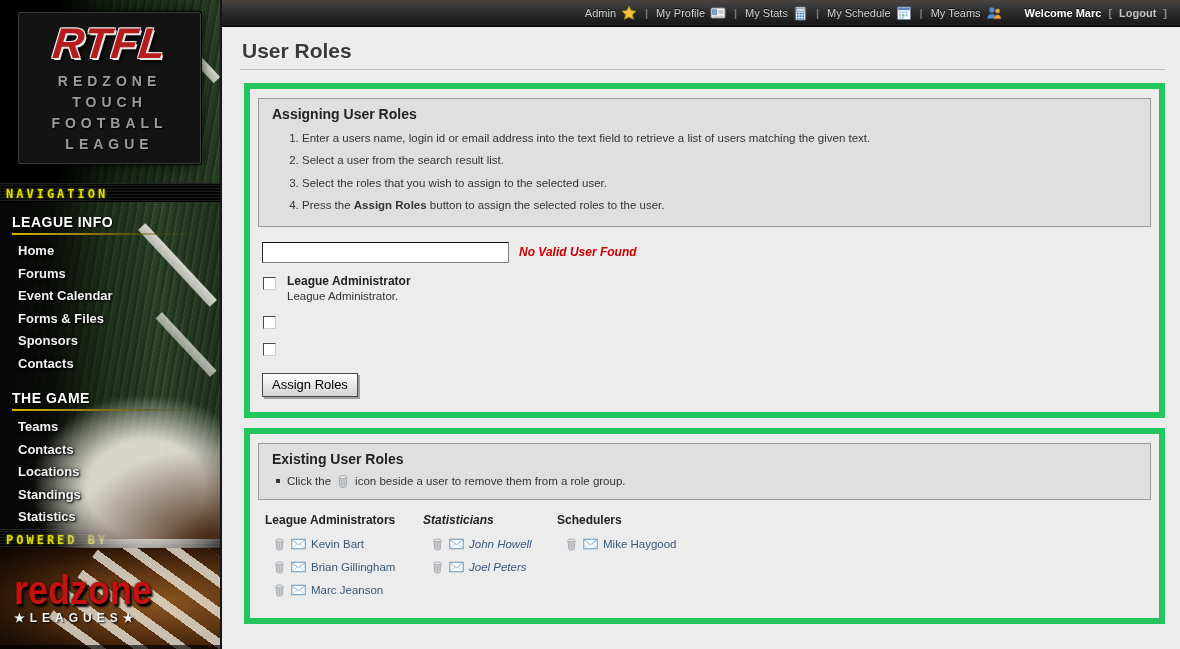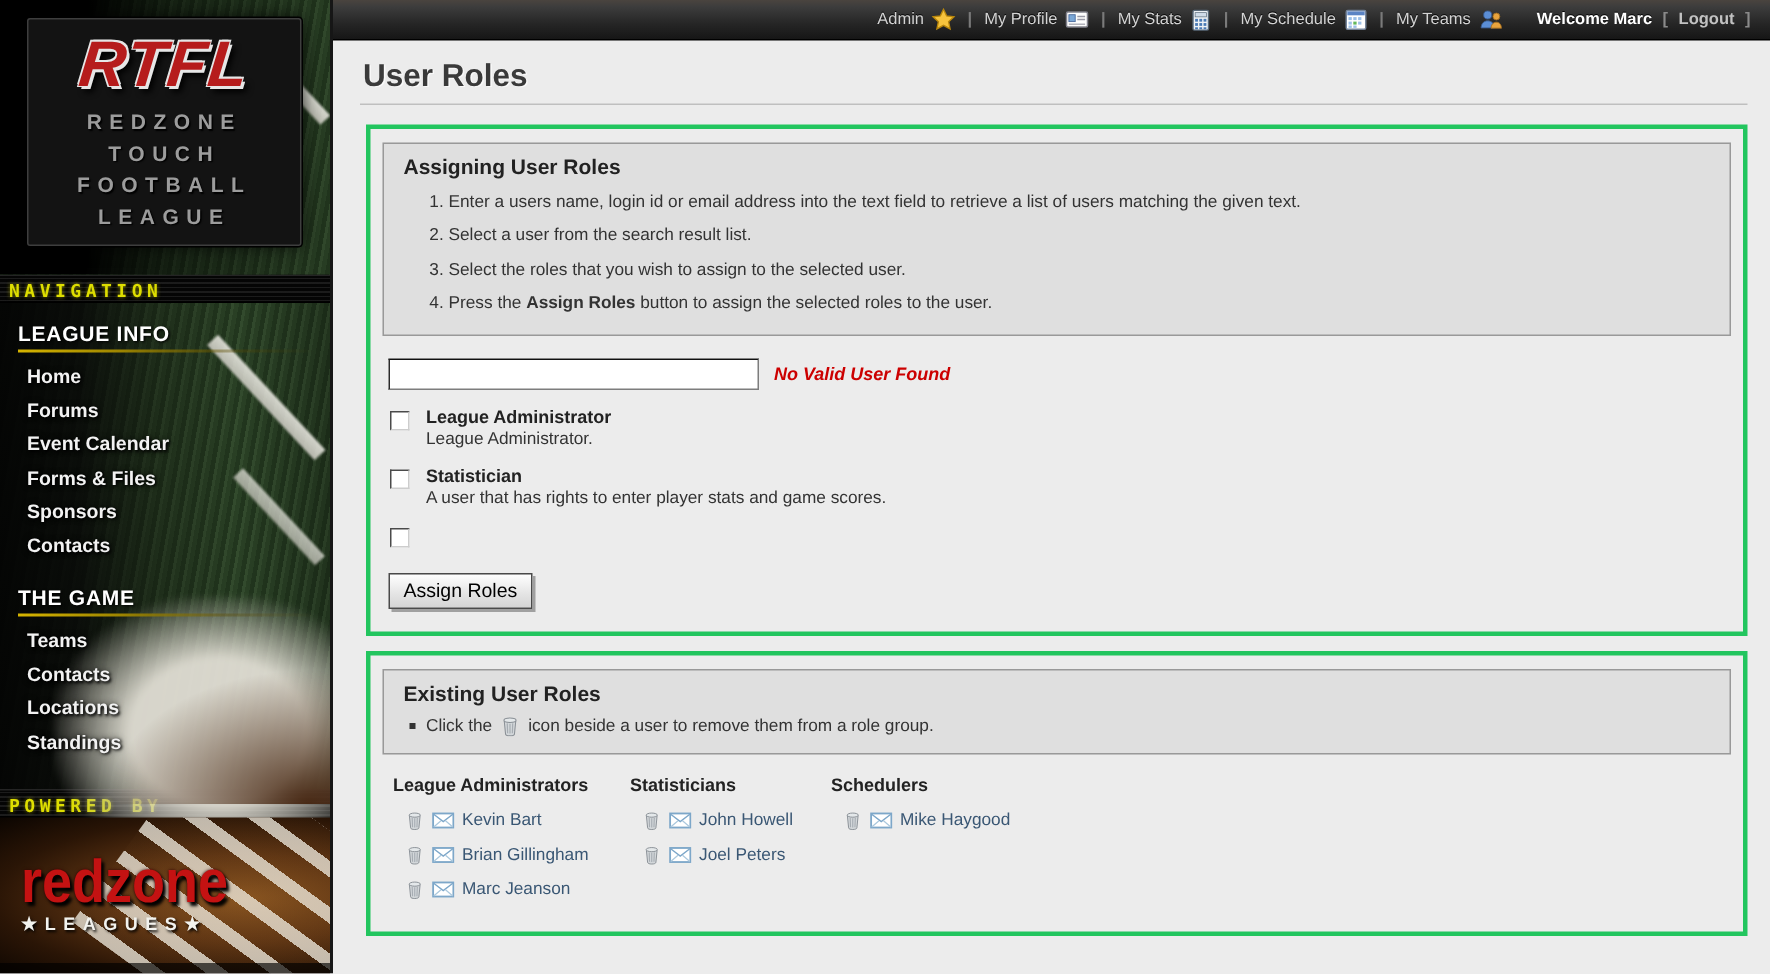--- a/index.html
+++ b/index.html
@@ -96,21 +96,21 @@
   .nav-label{color:#d4d4d4;font-size:11px;font-weight:normal;text-shadow:0 -1px 0 #000;}
   .nav-sep{color:#7a7a7a;font-size:11px;font-weight:bold;margin:0 1px;}
   .nav-welcome{color:#fff;font-size:11px;font-weight:bold;margin-left:16px;text-shadow:0 -1px 0 #000;}
   .nav-bracket{color:#8a8a8a;font-size:11px;font-weight:bold;}
   .nav-logout{color:#c2c2c2;font-size:11px;font-weight:bold;cursor:pointer;}
   .nav-icon{display:inline-flex;flex:none;}
   .content{flex:1;padding:9px 15px 0 18px;}
   .page-title{color:#3a3a3a;font-size:21px;font-weight:bold;margin:3px 0 6px 2px;text-shadow:1px 1px 0 rgba(255,255,255,.7);}
   .title-rule{border:none;border-top:1px solid #bfbfbf;margin:0 0 13px 0;}
   .panel{
-    border:3px solid #22c55e;margin:0 0 10px 4px;padding:9px 8px 13px 8px;background:var(--page-bg);
+    border:6px solid #22c55e;margin:0 0 10px 4px;padding:9px 8px 13px 8px;background:var(--page-bg);
   }
   .infobox{background:var(--box-bg);border:1px solid var(--box-border);padding:7px 13px 11px;}
   .infobox h2{margin:0;font-size:14px;color:#222;}
   .infobox ol{margin:9px 0 2px;padding-left:30px;font-size:11.5px;color:#333;}
   .infobox ol li{margin-bottom:8px;line-height:1.25;}
   .infobox ol li:last-child{margin-bottom:0;}
   .note-row{display:flex;align-items:center;gap:5px;font-size:11.5px;color:#333;margin-top:7px;padding-left:4px;}
   .bullet{width:4px;height:4px;background:#333;flex:none;margin-right:2px;}
   .search-row{display:flex;align-items:center;margin:15px 0 0 4px;}
   .search-input{
@@ -126,21 +126,21 @@
   }
   .role-name{font-size:12px;font-weight:bold;color:#222;line-height:1.2;}
   .role-desc{font-size:11.5px;color:#333;margin-top:2px;}
   .assign-btn{
     margin:17px 0 2px 4px;font:13px "Liberation Sans",sans-serif;color:#000;
     background:linear-gradient(#fff,#e6e6e6 55%,#d4d4d4);
     border:1px solid #4a4a4a;padding:3px 9px 4px;box-shadow:2px 2px 0 rgba(110,110,110,.6);cursor:pointer;
   }
   .groups{display:flex;margin:13px 0 0 7px;}
   .group{width:158px;flex:none;}
-  .group:nth-child(2){width:134px;}
+  .group:nth-child(2){width:134px;font-style:italic;}
   .group-title{font-size:12px;font-weight:bold;color:#222;margin-bottom:9px;}
   .user-row{display:flex;align-items:center;gap:5px;margin:0 0 7px 8px;height:16px;}
   .user-name{font-size:11.5px;color:var(--user-link);cursor:pointer;}
   .icon-btn{display:inline-flex;cursor:pointer;flex:none;}
 </style>
 </head>
 <body>
 
 <svg width="0" height="0" style="position:absolute">
   <defs>
@@ -237,20 +237,21 @@
 
     <div class="menu-gap"></div>
     <div class="section-header">
       <span>THE GAME</span>
       <span class="underline"></span>
     </div>
     <div class="menu-item">Teams</div>
     <div class="menu-item">Contacts</div>
     <div class="menu-item">Locations</div>
     <div class="menu-item">Standings</div>
+    <div class="menu-item">Statistics</div>
   </nav>
 
   <div class="led">POWERED BY</div>
 
   <div class="rz-area">
     <div class="laces"></div>
     <div class="rz-name">redzone</div>
     <div class="rz-sub">★LEAGUES★</div>
   </div>
 </aside>
@@ -330,24 +331,20 @@
 
       <div class="role-row">
         <input type="checkbox" class="cb" style="">
         <div>
           <div class="role-name">League Administrator</div>
           <div class="role-desc">League Administrator.</div>
         </div>
       </div>
       <div class="role-row">
         <input type="checkbox" class="cb" style="">
-        <div>
-          <div class="role-name">Statistician</div>
-          <div class="role-desc">A user that has rights to enter player stats and game scores.</div>
-        </div>
       </div>
       <div class="role-row">
         <input type="checkbox" class="cb" style="">
       </div>
 
       <button class="assign-btn">Assign Roles</button>
     </section>
 
     <section class="panel">
       <div class="infobox">

